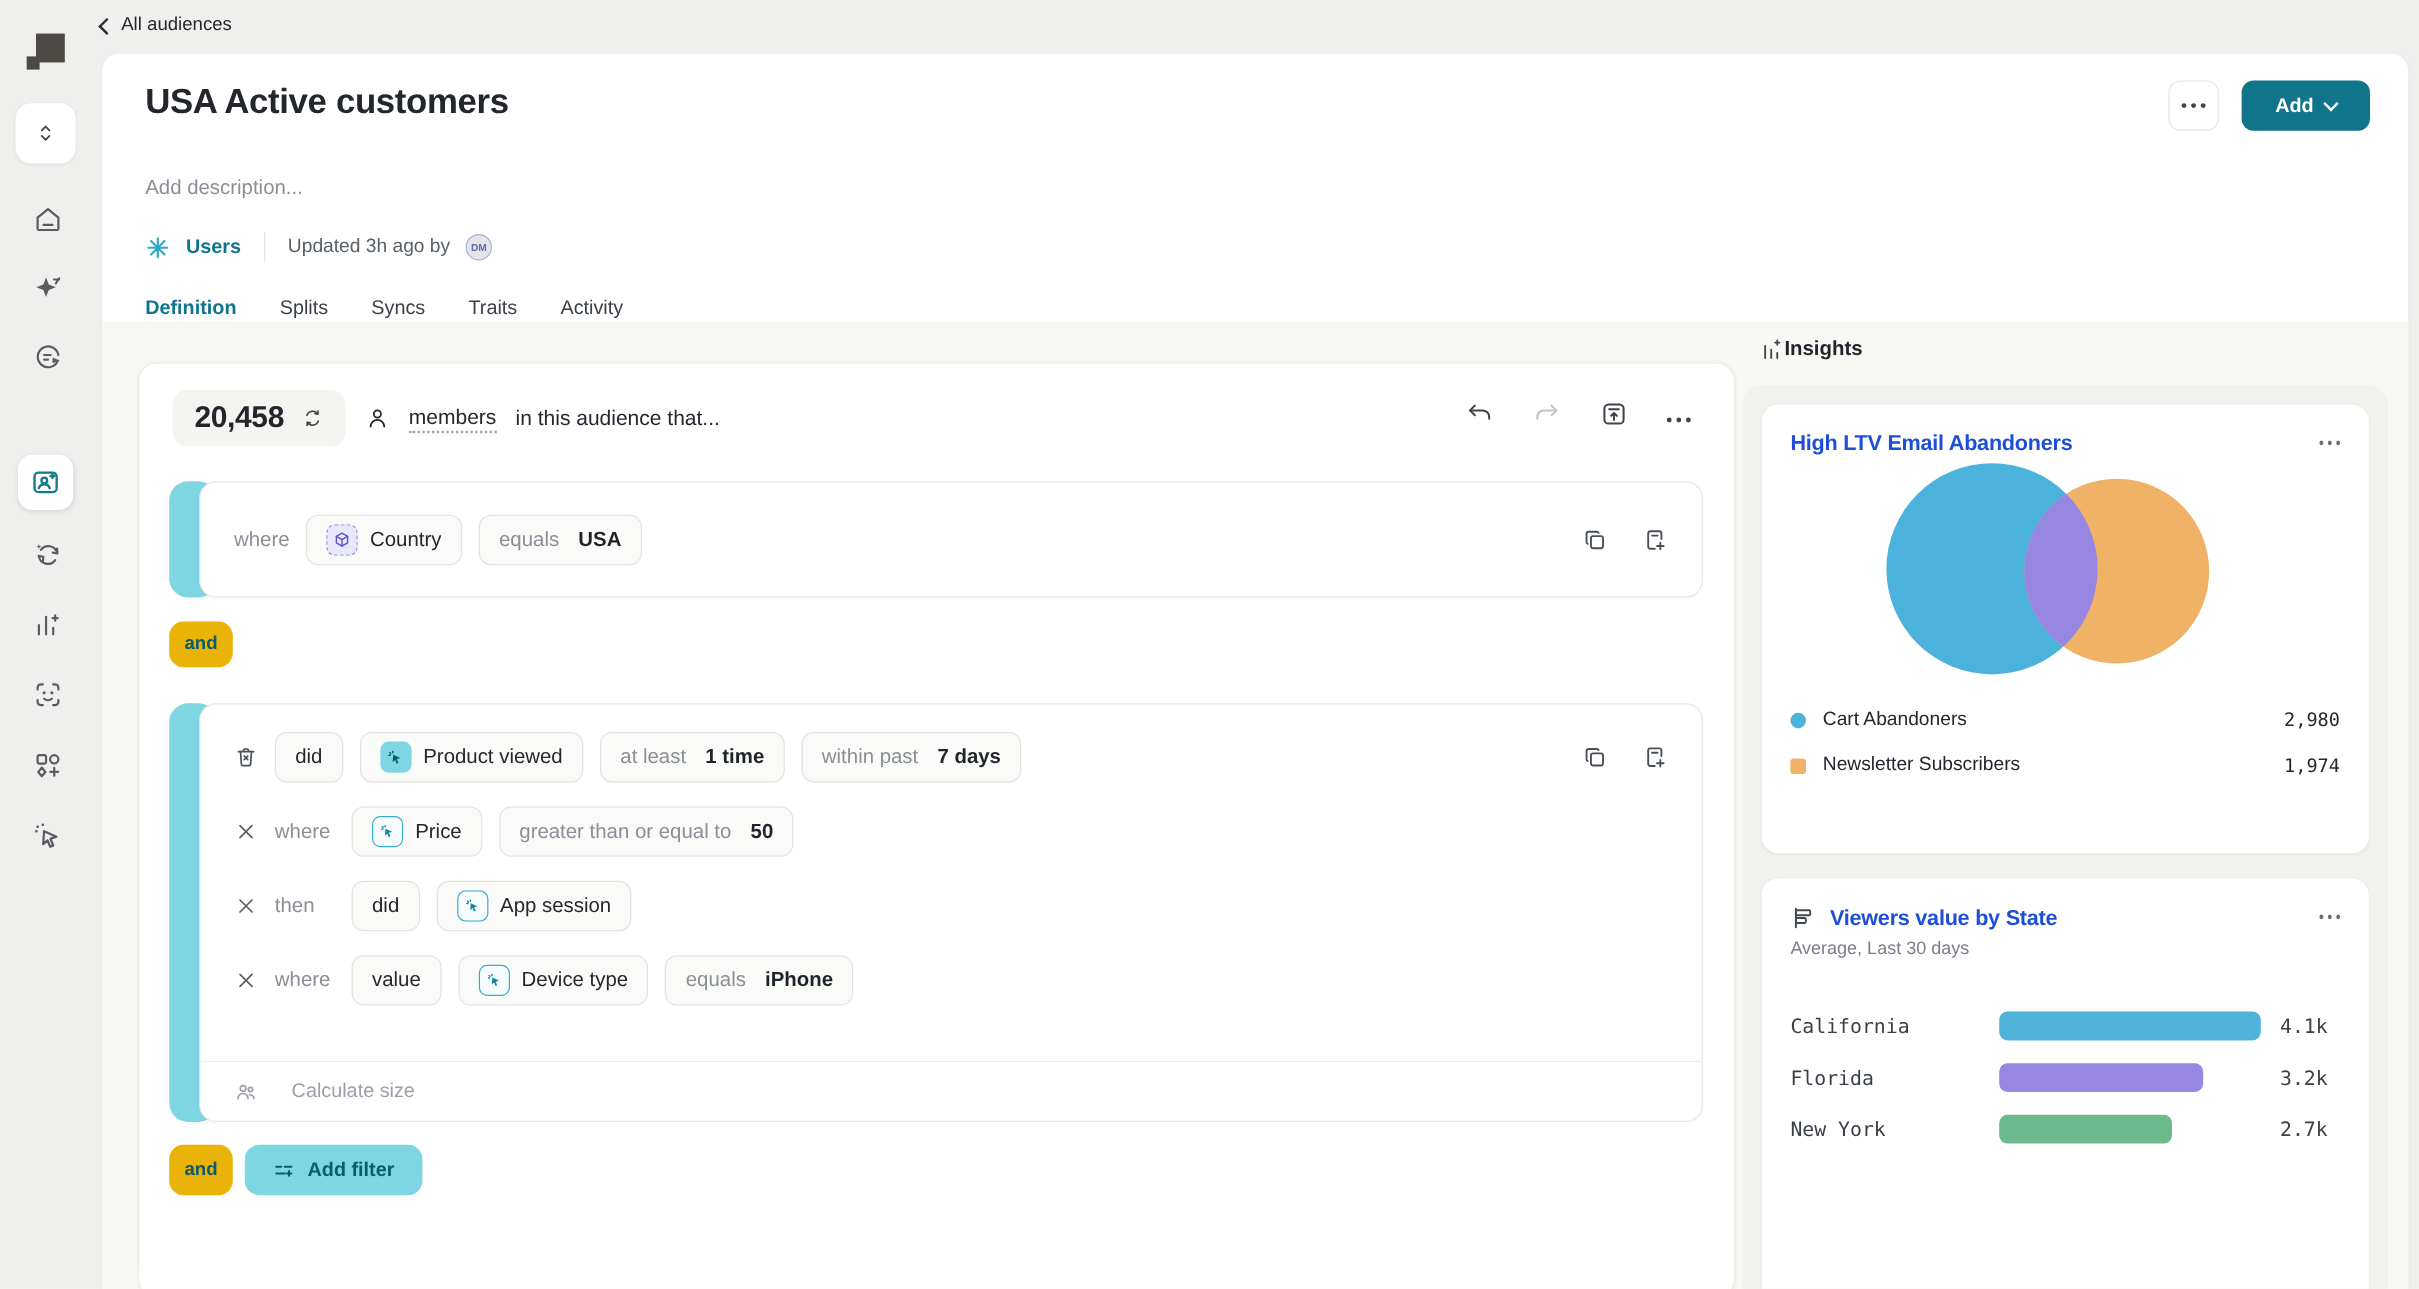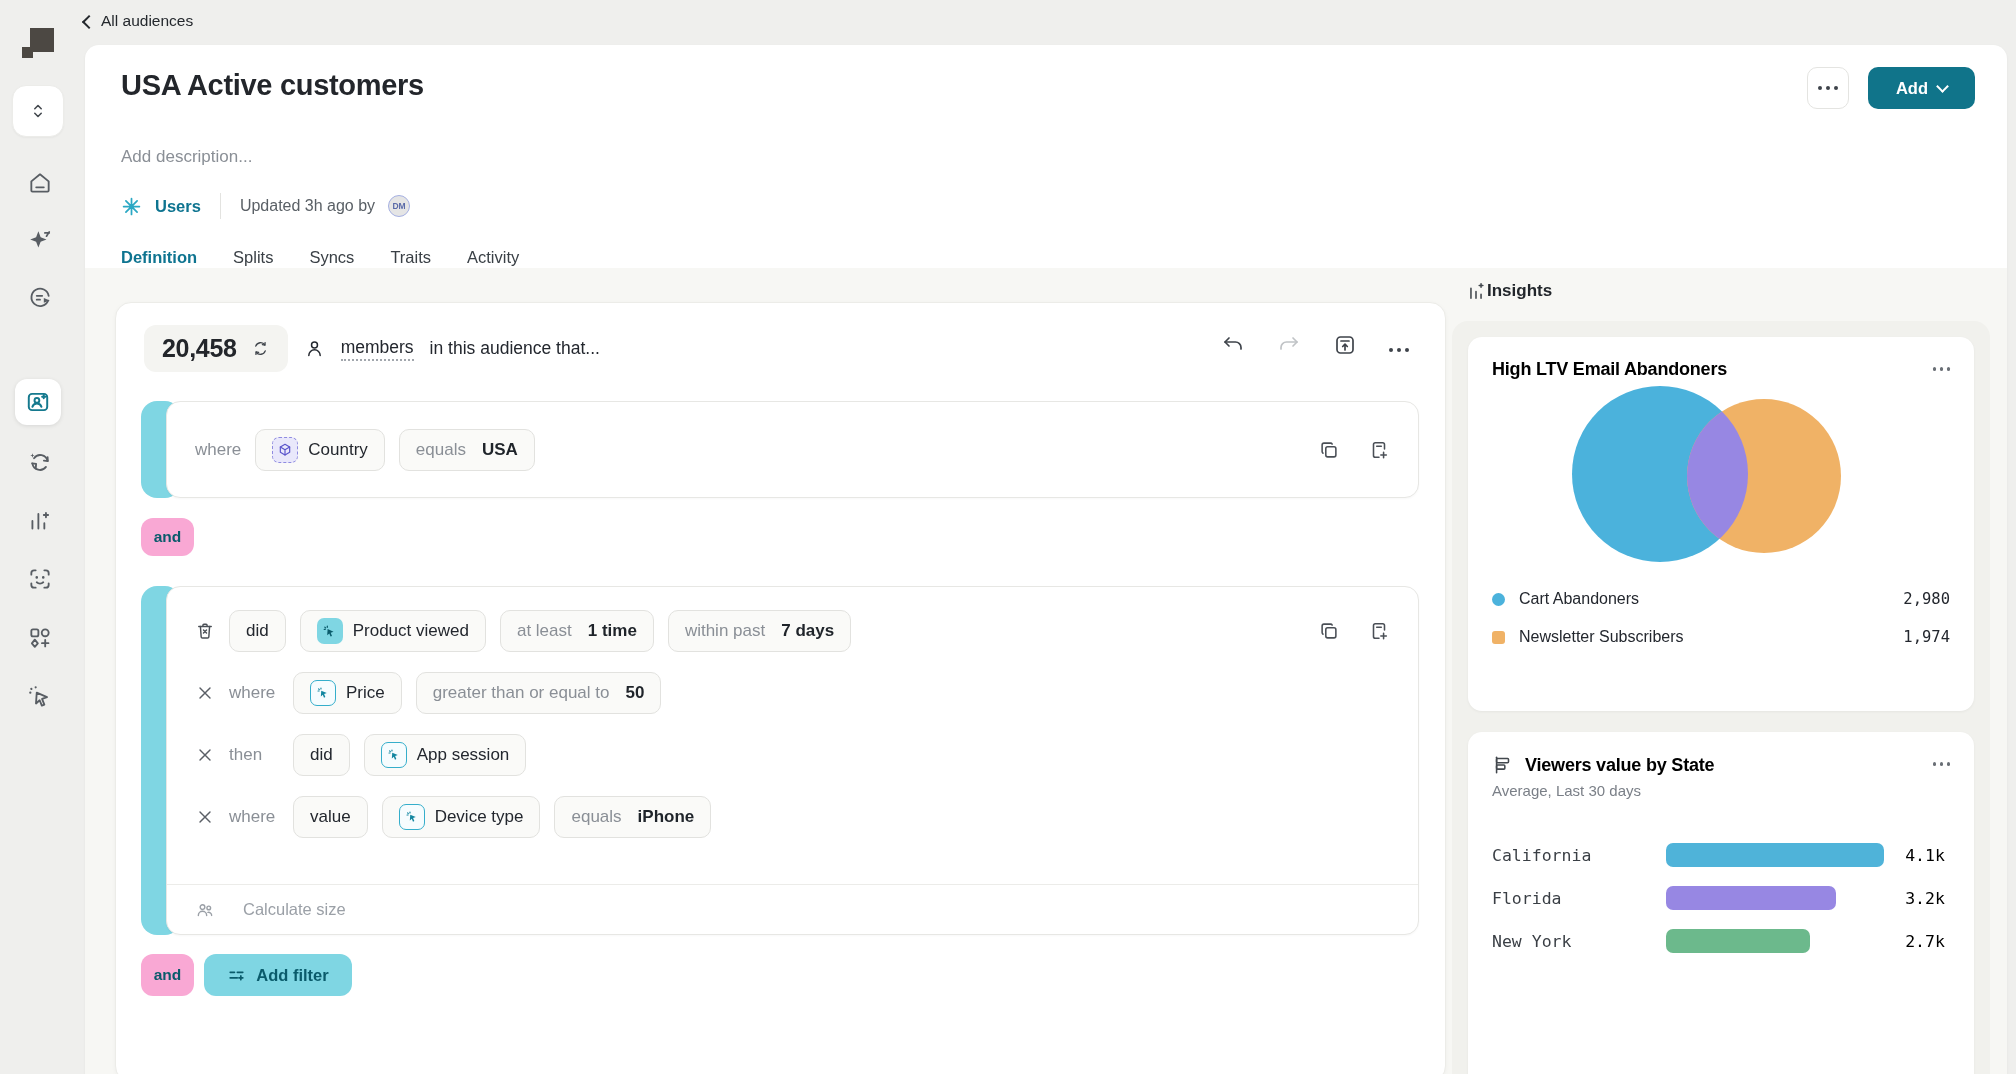--- a/index.html
+++ b/index.html
@@ -79,56 +79,56 @@
           border:1px solid #E2E2DF; border-radius:10px; font-size:17px; color:#23272E; cursor:pointer; white-space:nowrap; }
   .chip .op { color:#8A8F96; }
   .chip .val { color:#1F242A; font-weight:600; margin-left:6px; }
   .chip-ic { width:26px; height:26px; border-radius:7px; display:flex; align-items:center; justify-content:center; flex:0 0 auto; }
   .chip-ic.purple { background:#E9E8FB; border:1.4px dashed #8F8BE0; color:#5B55CC; }
   .chip-ic.teal-fill { background:#7FD6E3; color:#0A5B6B; }
   .chip-ic.teal-line { background:#F6FCFE; border:1.6px solid #35AECB; color:#1286A0; }
   .row-actions { position:absolute; right:28px; display:flex; gap:28px; }
   .calc-row { position:absolute; left:0; right:0; bottom:0; height:50px; border-top:1px solid #ECECE9;
               display:flex; align-items:center; gap:28px; padding:0 28px; color:#9BA0A7; font-size:16.5px; cursor:pointer; }
-  .and-chip { position:absolute; width:53px; height:38px; background:#f9a8d4; border-radius:12px; color:#0A5B6B;
+  .and-chip { position:absolute; width:53px; height:38px; background:#eab308; border-radius:12px; color:#0A5B6B;
               font-size:15.5px; font-weight:700; display:flex; align-items:center; justify-content:center; cursor:pointer; }
   .add-filter-btn { position:absolute; left:88px; width:148px; height:42px; background:#7FD6E3; border:none; border-radius:12px;
                     color:#0A5B6B; font-size:16.5px; font-weight:700; display:flex; align-items:center; justify-content:center;
                     gap:10px; cursor:pointer; font-family:inherit; }
 
   
   .insights-title-row { position:absolute; left:1380px; top:12px; display:flex; align-items:center; }
   .insights-title-row svg { color:#43484E; }
   .insights-label { font-size:17px; font-weight:600; color:#22262B; }
   .insights-container { position:absolute; left:1367px; top:53px; width:538px; height:798px; background:#F1F1ED;
                         border-radius:16px; overflow:hidden; }
   .insight-card { position:absolute; left:16px; width:506px; background:#fff; border-radius:14px; box-shadow:0 1px 3px rgba(0,0,0,.05); }
   .card-title-row { display:flex; align-items:flex-start; justify-content:space-between; padding:22px 24px 0 24px; }
-  .card-title { font-size:18px; font-weight:600; color:#000000; letter-spacing:-.2px; }
+  .card-title { font-size:18px; font-weight:600; color:#1d4ed8; letter-spacing:-.2px; }
   .card-menu { display:flex; gap:3.5px; padding-top:8px; cursor:pointer; }
   .card-menu i { width:3.5px; height:3.5px; border-radius:50%; background:#6A6F76; }
   .card-subtitle { padding:6px 24px 0 24px; font-size:15px; color:#7A7F87; }
 
   .legend { padding:6px 24px 0 24px; }
   .legend-row { display:flex; align-items:center; height:38px; }
   .lmark { width:13px; height:13px; margin-right:14px; flex:0 0 auto; }
   .lmark.circle { border-radius:50%; }
   .lmark.square { border-radius:3px; }
   .lmark.diamond { border-radius:3px; transform:rotate(45deg) scale(.92); }
   .legend-label { font-size:16px; color:#23272E; }
   .legend-val { margin-left:auto; font-family:"DejaVu Sans Mono", monospace; font-size:15.5px; color:#23272E; }
   .legend-pct { font-family:"DejaVu Sans Mono", monospace; font-size:15.5px; color:#A3A8AE; margin-left:auto; }
   .legend-pct + .legend-val { margin-left:10px; }
 
   .bar-rows { padding:20px 24px 0 24px; }
   .bar-row { display:flex; align-items:center; height:24px; margin-bottom:19px; }
   .bar-state { width:174px; font-family:"DejaVu Sans Mono", monospace; font-size:16.5px; color:#3A3F45; flex:0 0 auto; }
   .bar-track { width:218px; height:24px; flex:0 0 auto; }
   .vbar { height:24px; border-radius:7px; }
-  .bar-val { margin-left:16px; width:56px; text-align:center; font-family:"DejaVu Sans Mono", monospace; font-size:16.5px; color:#000000; }
+  .bar-val { margin-left:16px; width:56px; text-align:left; font-family:"DejaVu Sans Mono", monospace; font-size:16.5px; color:#404040; }
 </style>
 </head>
 <body>
 
 <div class="page">
 
   <div class="topbar">
     <svg class="logo" viewBox="0 0 38 40">
       <rect x="8" y="6" width="24" height="24" fill="#4C4843"></rect>
       <rect x="0" y="25" width="11" height="11" fill="#4C4843"></rect>

